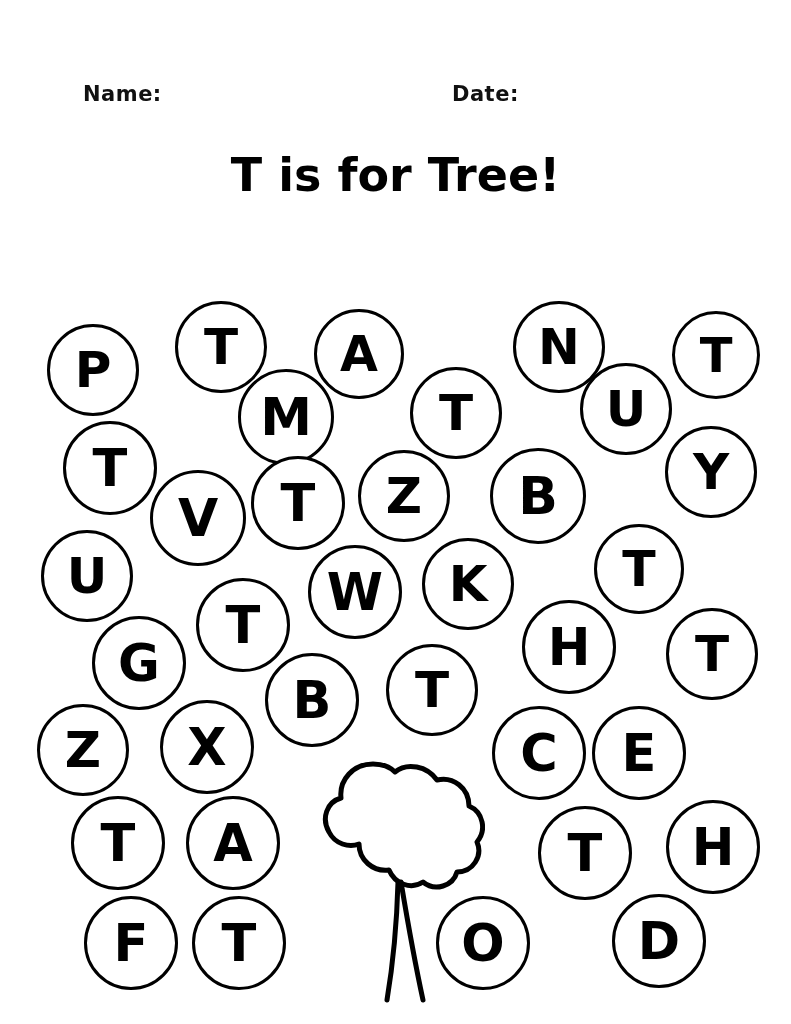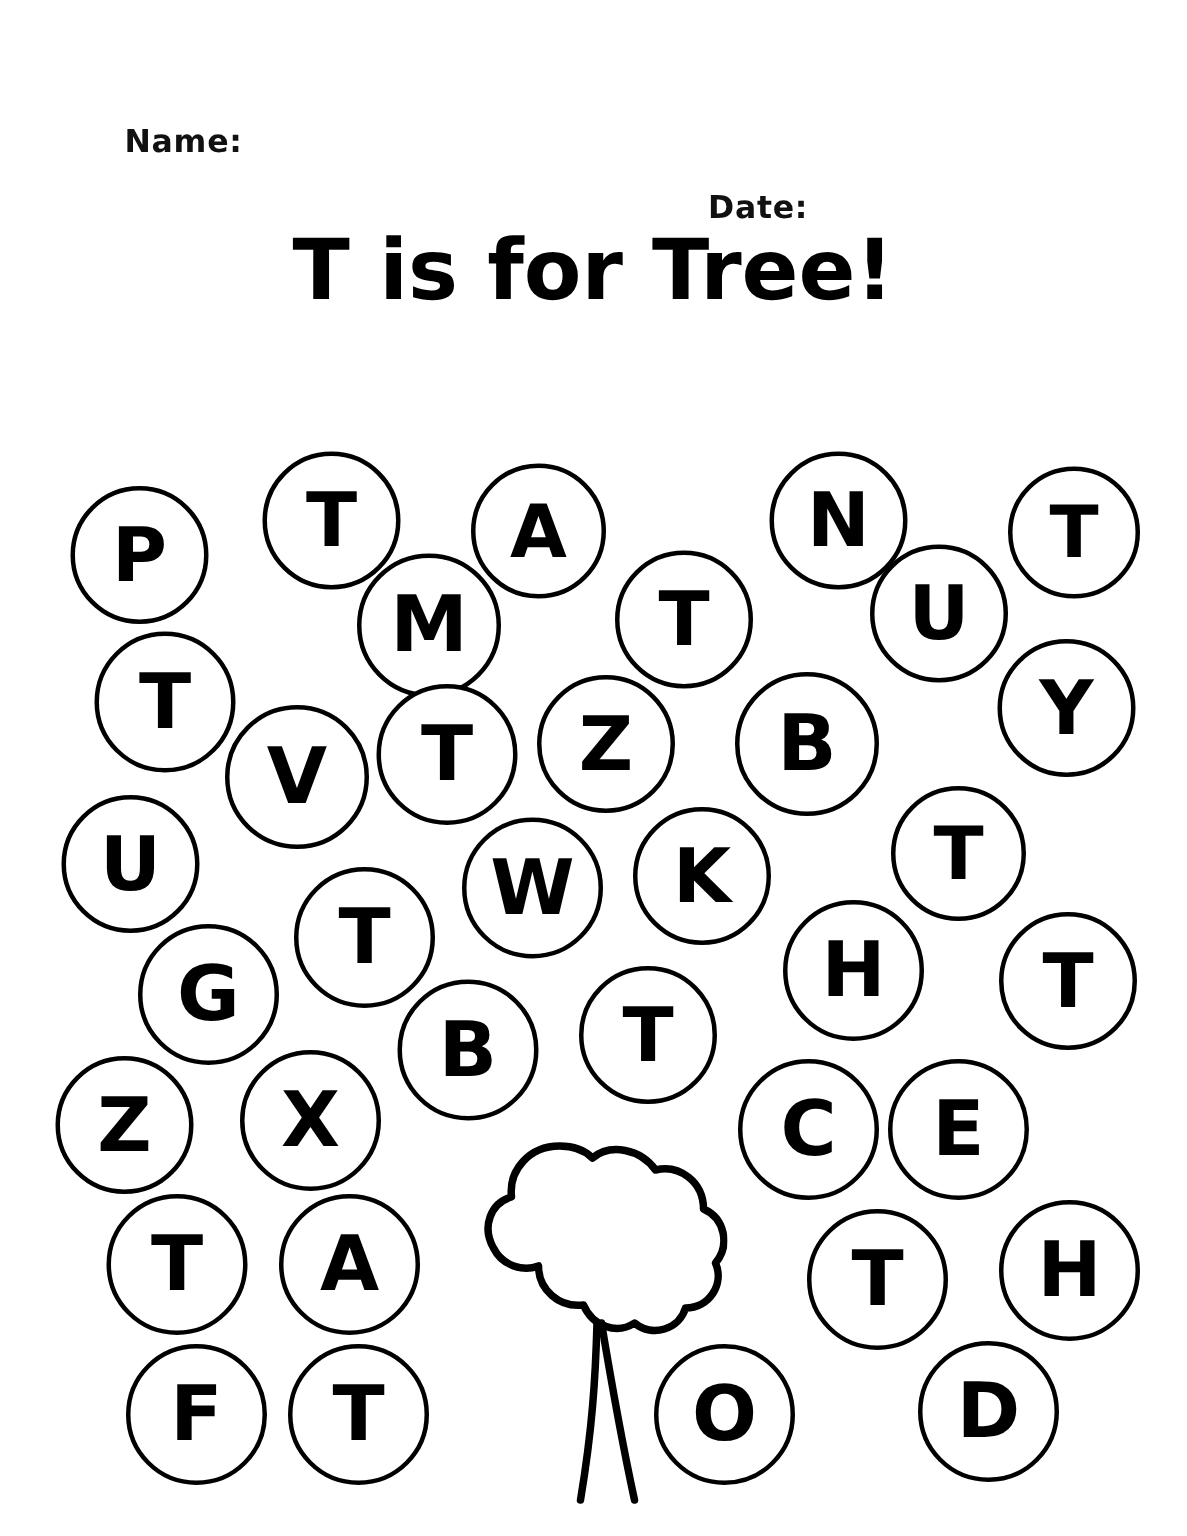--- a/index.html
+++ b/index.html
@@ -24,31 +24,31 @@
 
   .field-label {
     position: absolute;
     font-family: "DejaVu Sans", sans-serif;
     font-weight: 700;
     font-size: 21px;
     letter-spacing: 0.5px;
     color: #111;
   }
   #name-label { left: 83px; top: 82px; }
-  #date-label { left: 472px; top: 82px; margin-top: 44px; }
+  #date-label { left: 452px; top: 82px; }
 
   .title {
     position: absolute;
     left: 0;
     top: 148px;
     width: 791px;
     text-align: center;
     font-family: "DejaVu Sans", sans-serif;
     font-weight: 700;
-    font-size: 56px;
+    font-size: 46px;
     letter-spacing: 0px;
     color: #000;
   }
 
   .instructions {
     position: absolute;
     left: 0;
     top: 238px;
     width: 791px;
     text-align: center;

